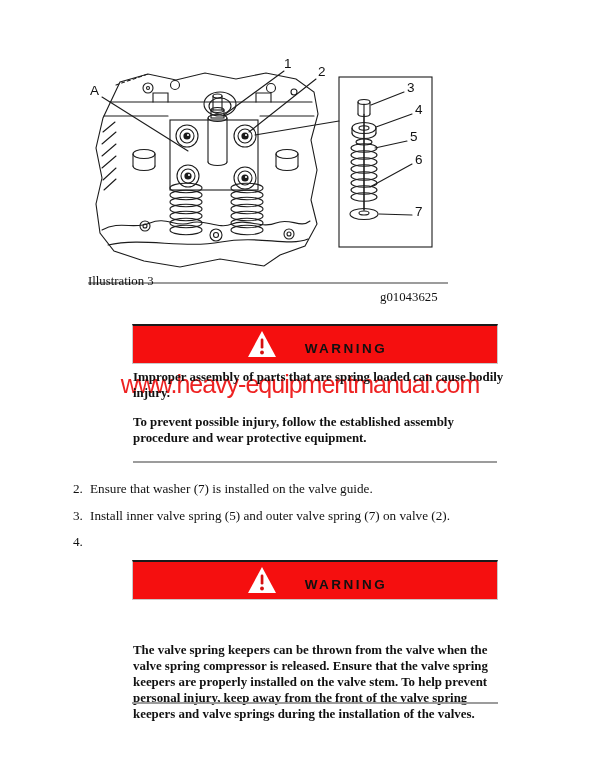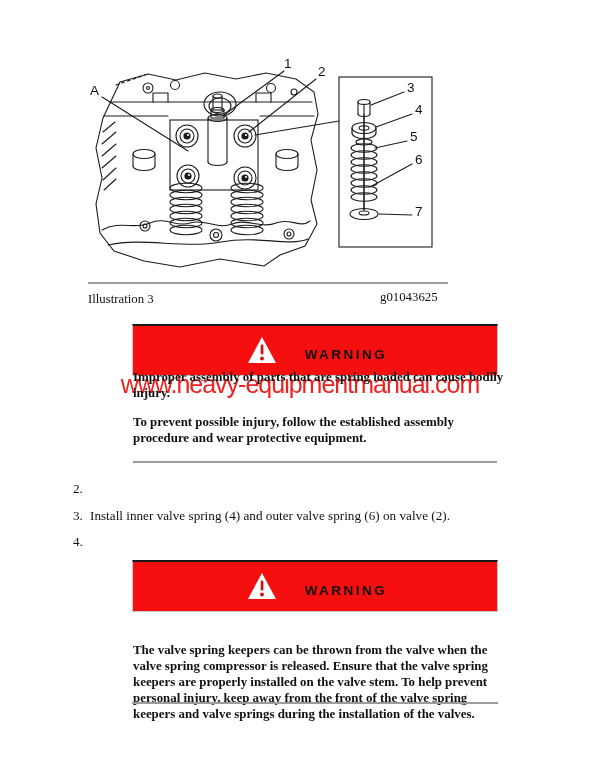--- a/index.html
+++ b/index.html
@@ -3,23 +3,23 @@
 <meta charset="utf-8">
 <style>
   html,body{margin:0;padding:0;background:#ffffff;}
   .page{position:relative;width:600px;height:776px;background:#fff;overflow:hidden;
         font-family:"Liberation Serif",serif;color:#111;}
   .watermark{position:absolute;left:0;top:370px;width:600px;text-align:center;
              font-family:"Liberation Sans",sans-serif;font-size:25px;letter-spacing:-1px;
              color:#ee2222;z-index:0;white-space:nowrap;}
   .content{position:absolute;left:0;top:0;width:600px;height:776px;z-index:1;}
   .divider{position:absolute;height:2px;background:#9c9c9c;}
-  .cap-left{position:absolute;left:88px;top:292px;font-size:12.8px;}
+  .cap-left{position:absolute;left:88px;top:274px;font-size:12.8px;}
   .cap-right{position:absolute;left:380px;top:290px;width:117px;font-size:12.8px;}
-  .banner{position:absolute;left:132px;width:366px;height:52px;background:#f50f0f;
+  .banner{position:absolute;left:132px;width:366px;height:40px;background:#f50f0f;
           border-top:2px solid #1a1a1a;border-left:1px solid #c9c9c9;border-right:1px solid #c9c9c9;
           border-bottom:1px solid #c9c9c9;display:flex;align-items:center;justify-content:center;
           box-sizing:border-box;}
   .warn-text{position:absolute;left:133px;width:376px;font-weight:bold;font-size:12.9px;
              line-height:16px;}
   .warn-text p{margin:0 0 13px 0;}
   .steps{position:absolute;left:73px;top:481px;width:430px;font-size:13.2px;line-height:16px;}
   .step{display:flex;margin-bottom:10.5px;}
   .step .num{width:17px;flex:none;}
   svg text{font-family:"Liberation Sans",sans-serif;font-size:13.5px;fill:#111;stroke:none;}
@@ -182,24 +182,25 @@
     <div class="warn-text" style="top:369px;">
       <p>Improper assembly of parts that are spring loaded can cause bodily injury.</p>
       <p>To prevent possible injury, follow the established assembly procedure and wear protective equipment.</p>
     </div>
 
     <div class="divider" style="left:133px;top:461px;width:364px;"></div>
 
     <div class="steps">
       <div class="step">
         <span class="num">2.</span>
+        <span>Ensure that washer (7) is installed on the valve guide.</span>
       </div>
       <div class="step">
         <span class="num">3.</span>
-        <span>Install inner valve spring (4) and outer valve spring (6) on valve (2).</span>
+        <span>Install inner valve spring (5) and outer valve spring (7) on valve (2).</span>
       </div>
       <div class="step">
         <span class="num">4.</span>
       </div>
     </div>
 
     <div class="banner" style="top:560px;">
       <svg width="250" height="30" viewBox="0 0 250 30">
         <g transform="translate(58,1)">
           <path d="M14 0 L28 26 L0 26 Z" fill="#ffffff"></path>

